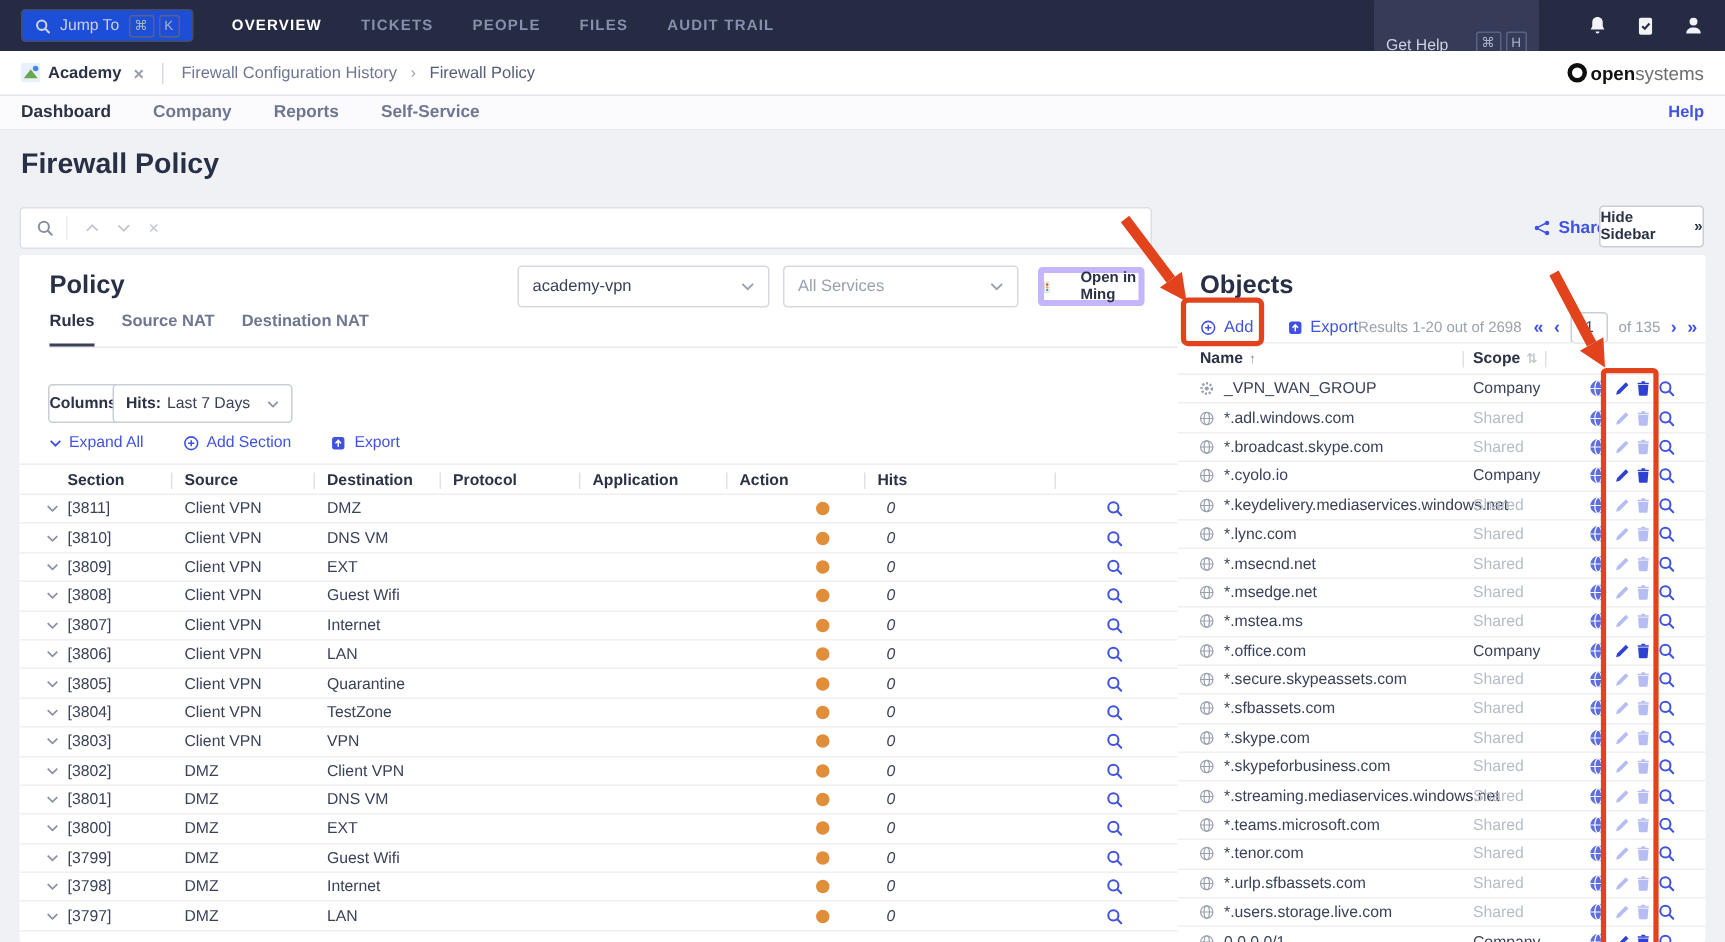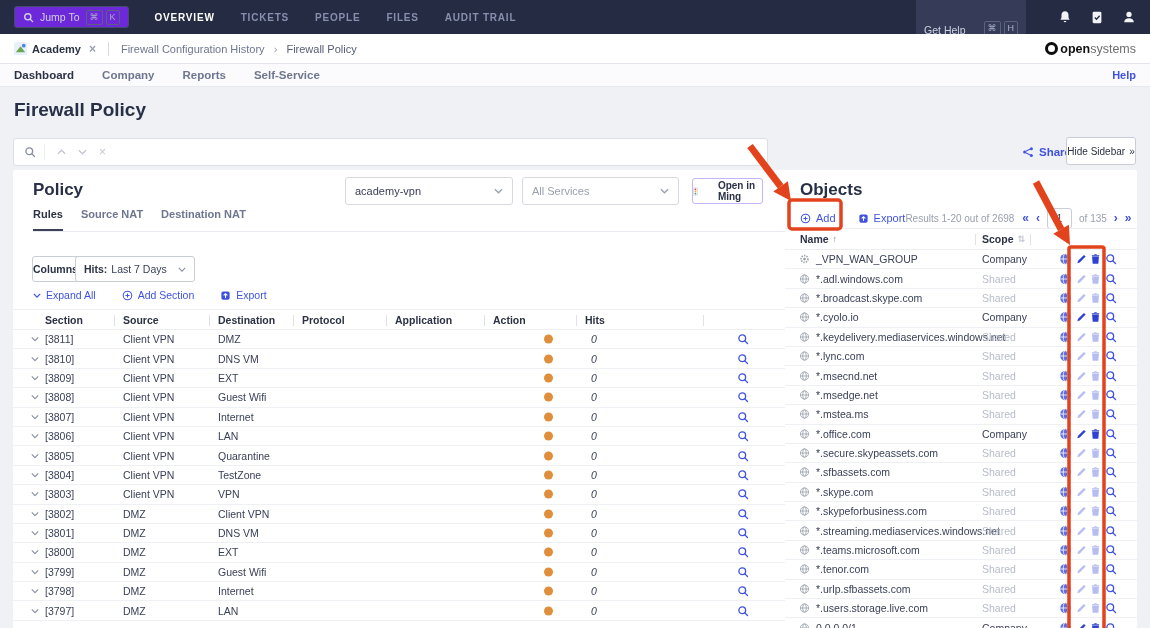--- a/index.html
+++ b/index.html
@@ -2,21 +2,21 @@
 <html><head>
 <meta charset="utf-8">
 <style>
   *{margin:0;padding:0;box-sizing:border-box}
   html,body{width:1150px;height:628px;overflow:hidden}
   body{font-family:"Liberation Sans","DejaVu Sans",sans-serif;background:#f0f1f4;position:relative;color:#2b3245;-webkit-font-smoothing:antialiased}
   svg{display:block}
 
   
   .topnav{position:absolute;top:0;left:0;width:1150px;height:34px;background:#252b43;display:flex;align-items:center;padding:0 14px;gap:26px;z-index:2}
-  .jumpto{display:flex;align-items:center;gap:6px;background:#6d28d9;border:1px solid #454c6b;border-radius:3px;height:22px;padding:0 8px;color:#cdd2e2;font-size:10.5px;cursor:pointer}
+  .jumpto{display:flex;align-items:center;gap:6px;background:#1d4ed8;border:1px solid #454c6b;border-radius:3px;height:22px;padding:0 8px;color:#cdd2e2;font-size:10.5px;cursor:pointer}
   .keys{display:flex;gap:3px}
   .key{border:1px solid #5a6181;border-radius:2px;padding:0 3px;font-size:9px;color:#aab1c9;line-height:13px}
   .topnav-item{font-size:10px;font-weight:600;letter-spacing:.8px;color:#878fac;cursor:pointer}
   .topnav-item.active{color:#fff;font-weight:700}
   .gethelp{margin-left:auto;display:flex;align-items:flex-end;gap:18px;background:#363c58;border-radius:3px;height:38px;padding:0 8px;color:#cdd2e2;font-size:10.5px;cursor:pointer}
   .topnav-icons{display:flex;gap:18px;color:#f2f3f7;align-items:center;margin-left:6px}
   .topnav-icons .ticon{width:14px;height:14px;cursor:pointer}
 
   
   .tabbar{position:absolute;top:34px;left:0;width:1150px;height:30px;background:#fff;border-bottom:1px solid #e3e5eb;display:flex;align-items:center;padding:0 14px;font-size:11px;z-index:2}
@@ -40,34 +40,34 @@
 
   .page-title{position:absolute;top:99px;left:14px;font-size:19px;font-weight:700;color:#273046}
 
   
   .search-wrap{position:absolute;top:138px;left:13px;width:755px;height:28px;background:#fff;border:1px solid #dcdfe6;border-radius:3px;display:flex;align-items:center;padding:0 10px;gap:8px}
   .search-wrap input{border:none;outline:none;flex:1;font-size:11px;color:#3a4158;font-family:inherit;background:transparent}
   .search-wrap input::placeholder{color:#9aa0ae}
   .search-ctrls{display:flex;align-items:center;gap:12px;color:#c3c7d1;border-left:1px solid #eceef2;padding-left:12px;height:16px}
   .search-ctrls .sc{cursor:pointer;line-height:1}
   .share-btn{position:absolute;top:138px;left:1022px;height:28px;display:flex;align-items:center;gap:5px;color:#4053e0;font-weight:700;font-size:11.5px;cursor:pointer}
-  .hide-sidebar{position:absolute;top:137px;left:1066px;width:70px;height:28px;background:#fff;border:1px solid #c9cdd6;border-radius:3px;display:flex;align-items:center;justify-content:center;gap:4px;font-size:10px;font-weight:400;color:#2b3245;cursor:pointer}
+  .hide-sidebar{position:absolute;top:137px;left:1066px;width:70px;height:28px;background:#fff;border:1px solid #c9cdd6;border-radius:3px;display:flex;align-items:center;justify-content:center;gap:4px;font-size:10px;font-weight:700;color:#2b3245;cursor:pointer}
 
   
   .card{position:absolute;top:170px;background:#fff;border-radius:2px;overflow:hidden}
   .policy-card{left:13px;width:865px;height:458px}
   .objects-card{left:785px;width:352px;height:458px}
   .panel-title{position:absolute;left:20px;top:10px;font-size:17px;font-weight:700;color:#273046}
 
   
   .select{position:absolute;height:28px;border:1px solid #d6d9e1;border-radius:3px;background:#fff;display:flex;align-items:center;justify-content:space-between;padding:0 9px;font-size:11px;cursor:pointer}
   .sel-device{left:332px;top:7px;width:168px;color:#3a4158}
   .sel-services{left:509px;top:7px;width:157px;color:#9aa0ae}
   .sel-chev{color:#9aa0ae}
-  .ming-btn{position:absolute;left:679px;top:8px;width:71px;height:26px;border:1px solid #c4b5fd;border-radius:3px;background:#fff;display:flex;align-items:center;justify-content:center;gap:20px;font-size:10px;font-weight:700;color:#2b3245;cursor:pointer}
+  .ming-btn{position:absolute;left:679px;top:8px;width:71px;height:26px;border:4px solid #c4b5fd;border-radius:3px;background:#fff;display:flex;align-items:center;justify-content:center;gap:20px;font-size:10px;font-weight:700;color:#2b3245;cursor:pointer}
   .ptabs-row{position:absolute;left:20px;right:20px;top:38px;height:24px;border-bottom:1px solid #e7e9ee;display:flex;gap:18px}
   .ptab{font-size:11px;font-weight:600;color:#6f7690;padding-bottom:7px;cursor:pointer}
   .ptab.active{color:#2b3245;font-weight:700;border-bottom:2px solid #3a4158}
   .columns-btn{position:absolute;left:19px;top:86px;height:26px;width:57px;border:1px solid #c9cdd6;border-radius:3px;background:#fff;display:flex;align-items:center;justify-content:center;gap:5px;font-size:10.5px;font-weight:700;cursor:pointer}
   .hits-select{position:absolute;left:62px;top:86px;height:26px;width:120px;border:1px solid #c9cdd6;border-radius:3px;background:#fff;display:flex;align-items:center;padding:0 8px;font-size:10.5px;cursor:pointer}
   .hits-select .hl{font-weight:700;margin-right:4px}
   .hits-select .hv{color:#3a4158;flex:1}
   .links-row{position:absolute;left:20px;top:119px;display:flex;gap:26px;align-items:center}
   .blue-link{display:flex;align-items:center;gap:5px;color:#4053e0;font-size:10.5px;font-weight:400;cursor:pointer}
 

